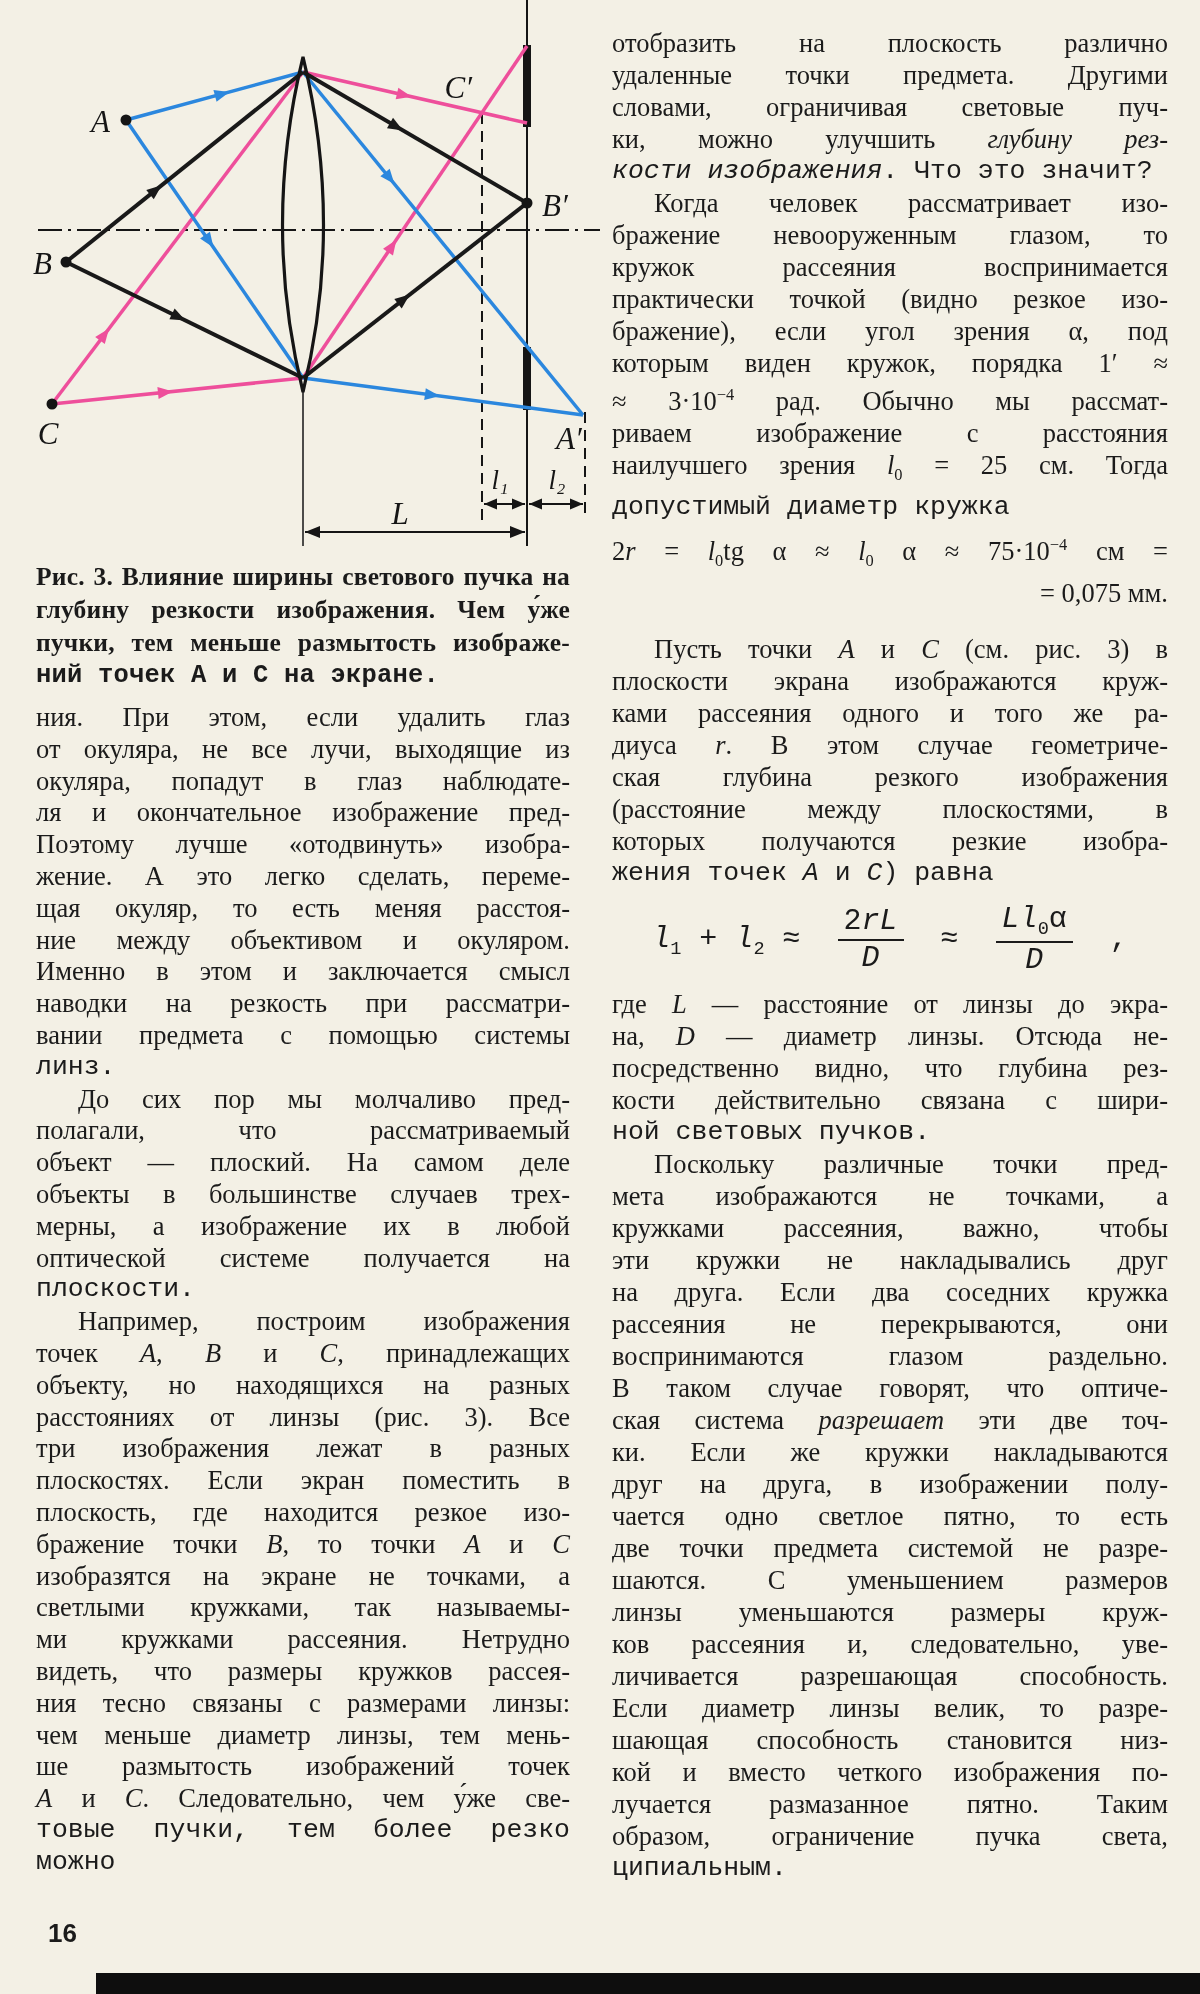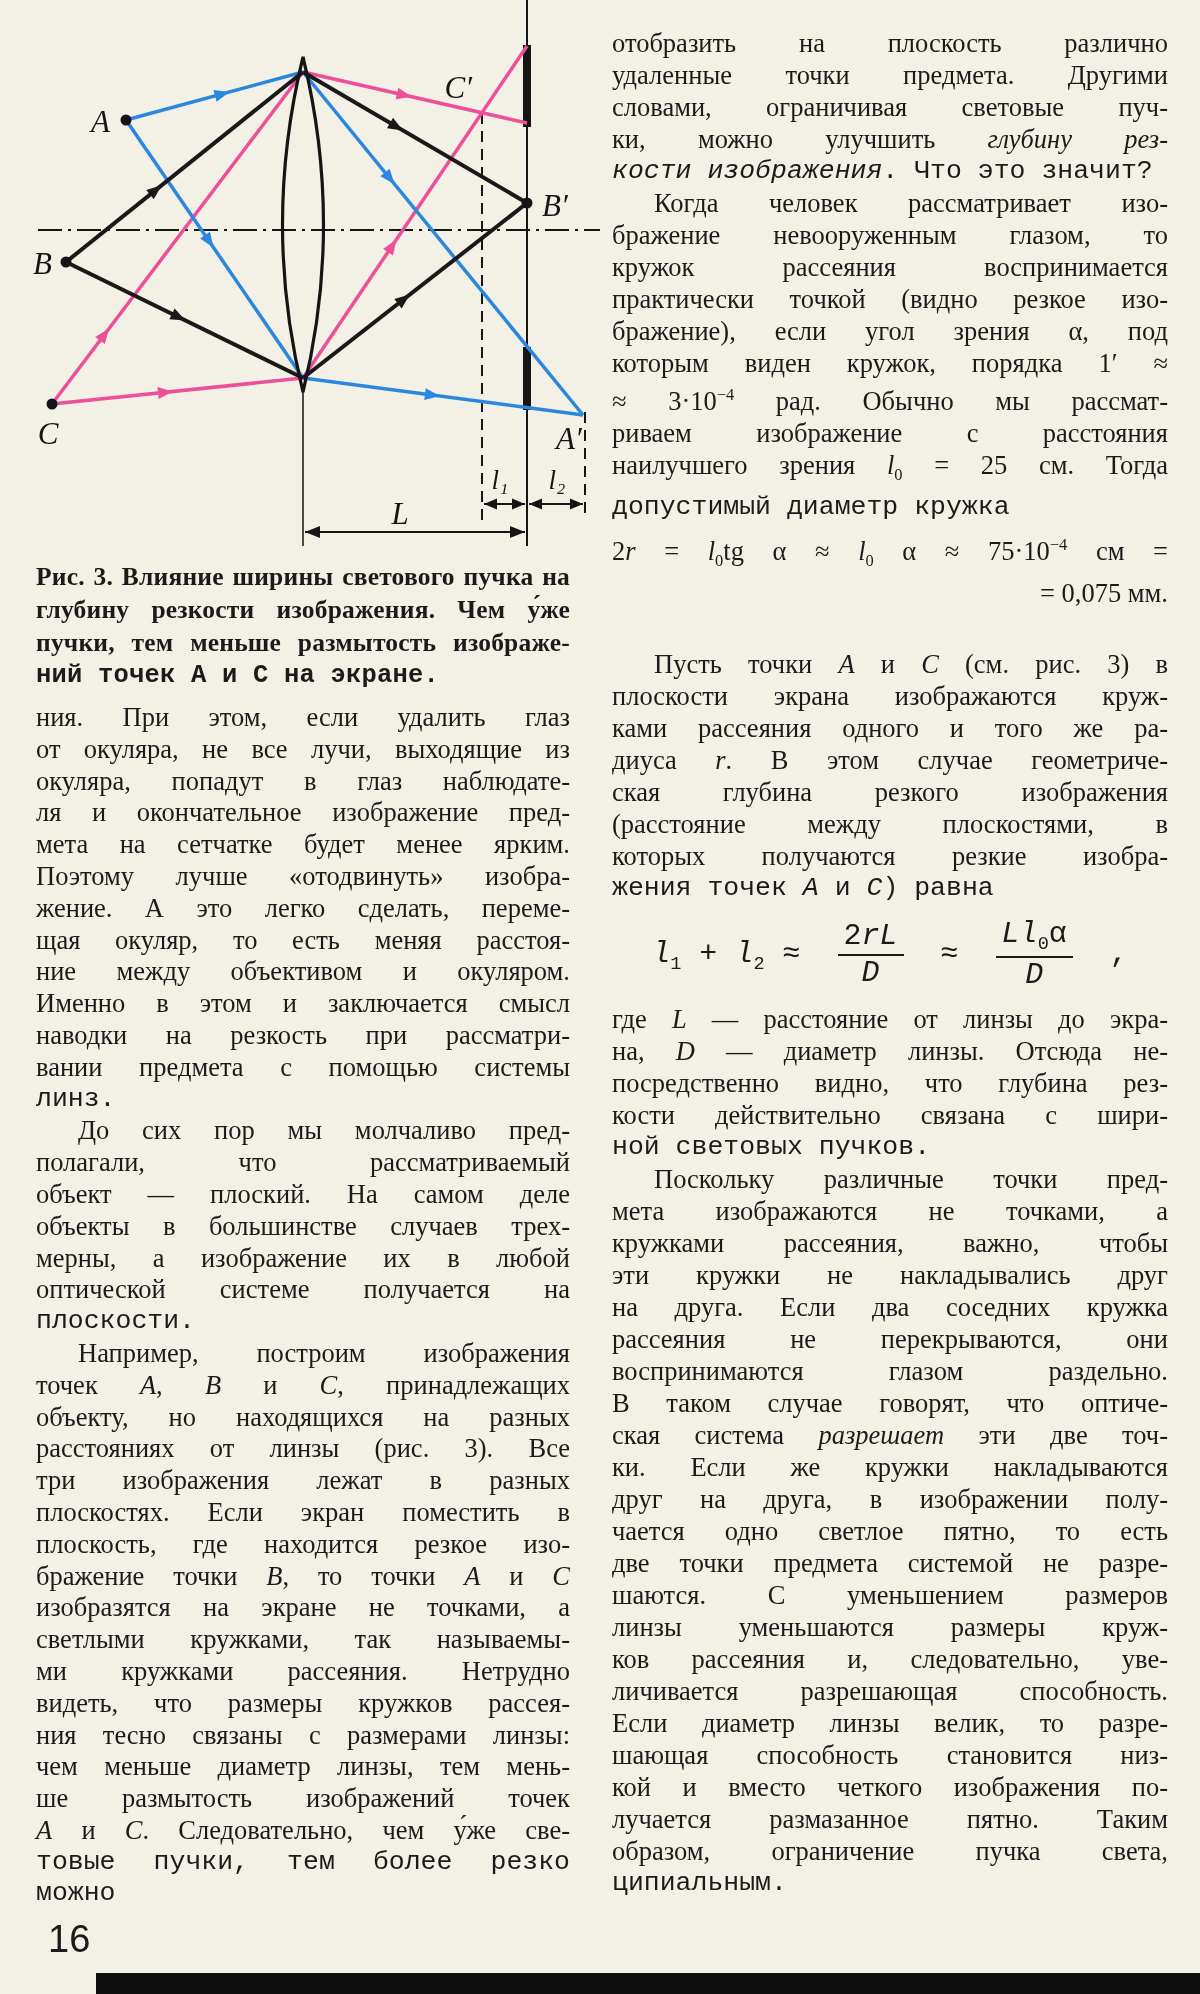--- a/index.html
+++ b/index.html
@@ -6,42 +6,42 @@
   .page{
     position:relative;width:1200px;height:1994px;
     background:#f3f0e5;color:#1b1b1b;overflow:hidden;
     font-family:"Liberation Serif","DejaVu Serif",serif;
   }
   
   .ln{text-align:justify;text-align-last:justify;}
   .end{text-align-last:left;font-family:Liberation Mono, monospace;}
   .ra{text-align-last:right;}
   .ind{text-indent:42px;}
-  .gap{margin-top:39px;}
+  .gap{margin-top:24px;}
   .mt6{margin-top:6px;}
   sub{font-size:0.62em;}
   sup{font-size:0.62em;}
   .frm{
     text-align:center;text-align-last:center;
     padding:13px 0 11px;font-size:30px;line-height:1;
   }
   .fr{display:inline-block;vertical-align:middle;text-align:center;margin:0 19px;line-height:1.15;}
   .fr .nu{display:block;border-bottom:2.2px solid #1b1b1b;padding:0 6px;}
   .fr .de{display:block;}
   
   #figcaption{
     position:absolute;left:36px;top:560px;width:534px;
     font-weight:bold;font-size:25.5px;line-height:33px;letter-spacing:0.2px;
   }
   #leftcol{position:absolute;left:36px;top:702px;width:534px;font-size:26.5px;line-height:31.8px;}
   #rightcol{position:absolute;left:612px;top:27px;width:556px;font-size:26.5px;line-height:32px;}
   #pagenum{
     position:absolute;left:48px;top:1918px;
     font-family:"Liberation Sans","DejaVu Sans",sans-serif;
-    font-weight:normal;font-size:38px;
+    font-weight:bold;font-size:26px;
   }
   #botbar{position:absolute;left:96px;top:1973px;width:1104px;height:21px;background:#0e0e0e;}
   #figsvg{position:absolute;left:0;top:0;}
   .svglabel{font-family:"Liberation Serif","DejaVu Serif",serif;font-style:italic;fill:#151515;}
 </style>
 </head>
 <body>
 
 <div class="page">
 
@@ -140,21 +140,20 @@
       <div class="ln">глубину резкости изображения. Чем у́же</div>
       <div class="ln">пучки, тем меньше размытость изображе-</div>
       <div class="ln end">ний точек А и С на экране.</div>
     </div>
 
   <div id="leftcol">
       <div class="ln">ния. При этом, если удалить глаз</div>
       <div class="ln">от окуляра, не все лучи, выходящие из</div>
       <div class="ln">окуляра, попадут в глаз наблюдате-</div>
       <div class="ln">ля и окончательное изображение пред-</div>
-      <div class="ln">мета на сетчатке будет менее ярким.</div>
       <div class="ln">Поэтому лучше «отодвинуть» изобра-</div>
       <div class="ln">жение. А это легко сделать, переме-</div>
       <div class="ln">щая окуляр, то есть меняя расстоя-</div>
       <div class="ln">ние между объективом и окуляром.</div>
       <div class="ln">Именно в этом и заключается смысл</div>
       <div class="ln">наводки на резкость при рассматри-</div>
       <div class="ln">вании предмета с помощью системы</div>
       <div class="ln end">линз.</div>
       <div class="ln ind">До сих пор мы молчаливо пред-</div>
       <div class="ln">полагали, что рассматриваемый</div>

